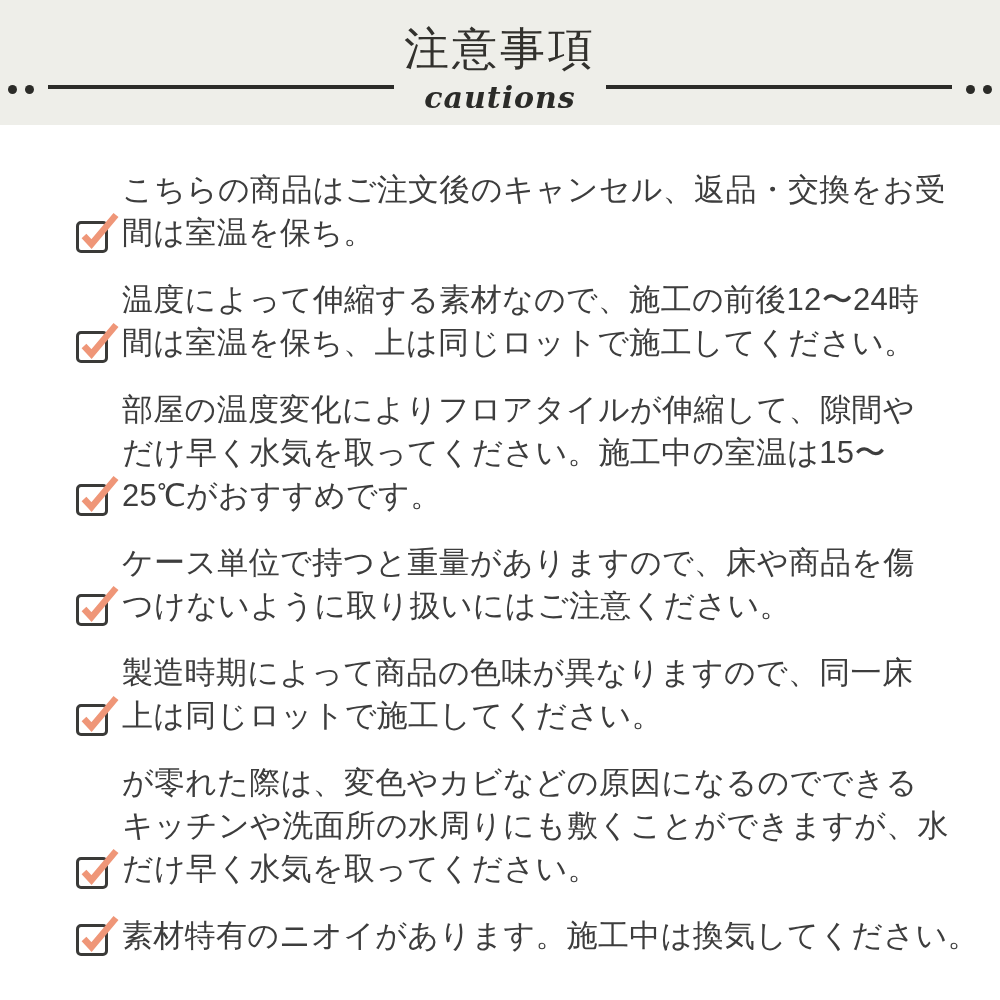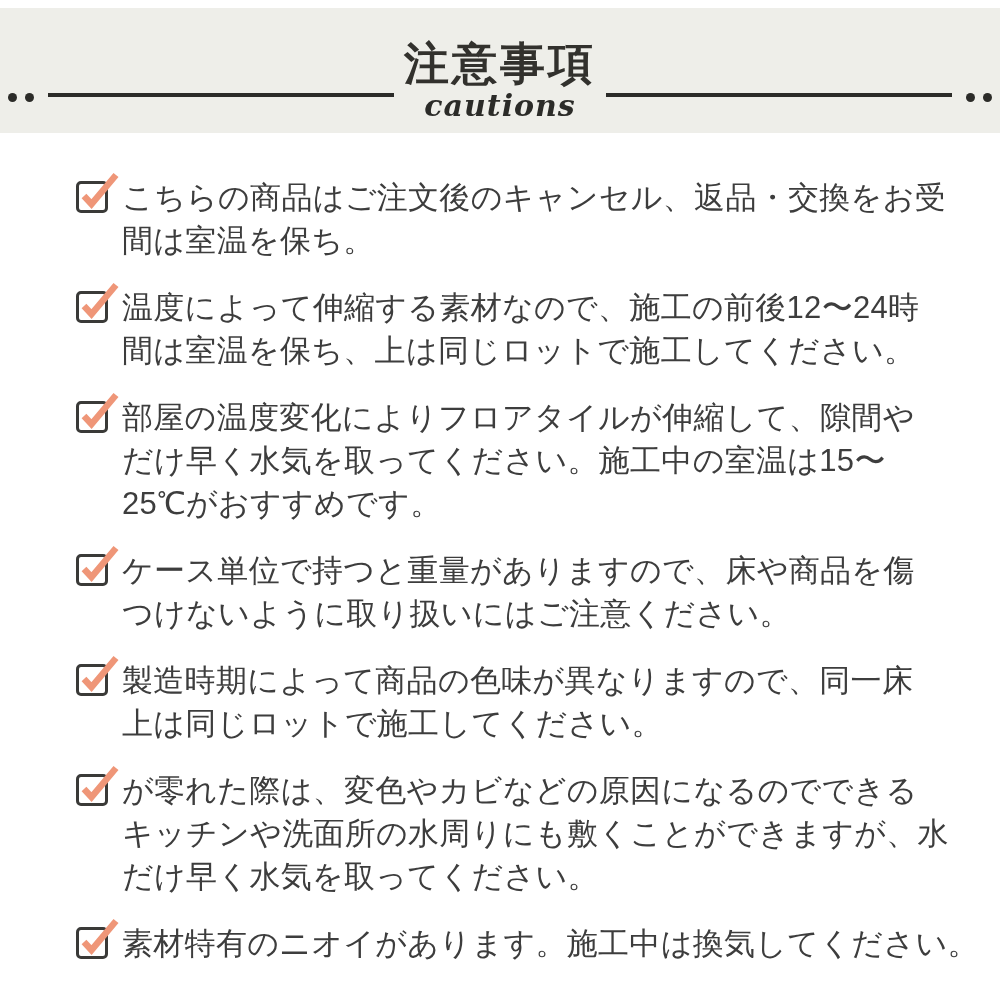--- a/index.html
+++ b/index.html
@@ -11,25 +11,25 @@
   }
   .page{width:1000px;height:1000px;position:relative;}
 
   
   .header{
     position:relative;
     width:100%;height:125px;
     background:#eeeee9;
   }
   .title{
-    margin:8px;
-    padding-top:26px;
+    margin:0;
+    padding-top:19px;
     text-align:center;
     font-size:45px;
-    font-weight:bold;
+    font-weight:normal;
     letter-spacing:3px;
     color:#32312d;
   }
   .divider{
     position:absolute;
     left:0;right:0;top:85px;
     height:24px;
     display:flex;
     align-items:flex-start;
     padding:0 8px;
@@ -51,21 +51,21 @@
     transform:translateY(-5px);
   }
 
   
   .list{
     background:#ffffff;
     padding:43px 60px 0 75px;
   }
   .item{
     display:flex;
-    align-items:flex-start;
+    align-items:flex-end;
     margin-bottom:24px;
   }
   .checkbox{
     flex:0 0 auto;
     width:46px;height:44px;
     margin-top:-6px;
   }
   .item-text{
     margin-left:1px;
     font-size:31px;

